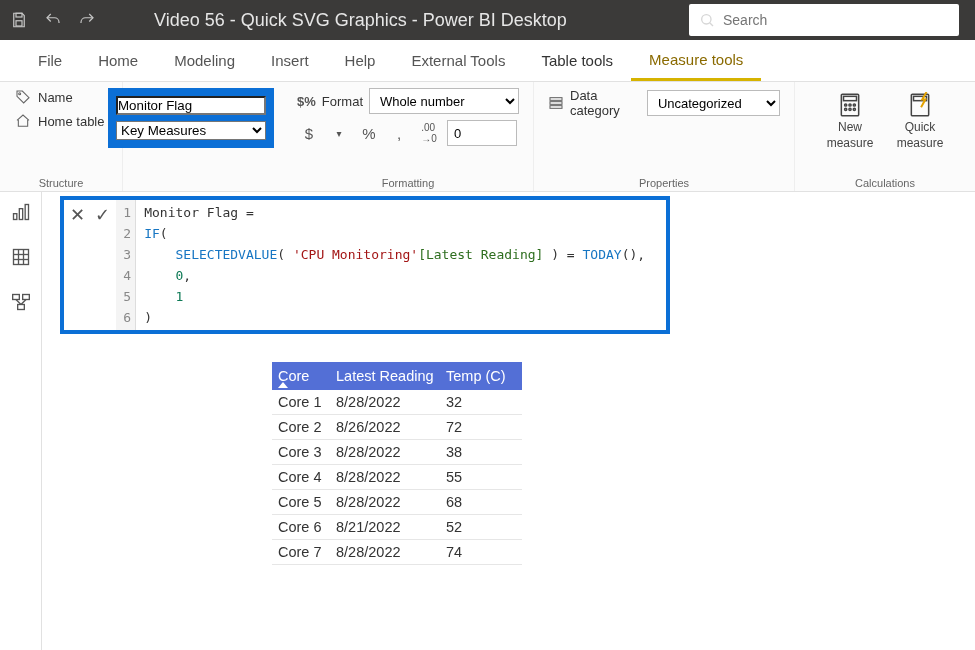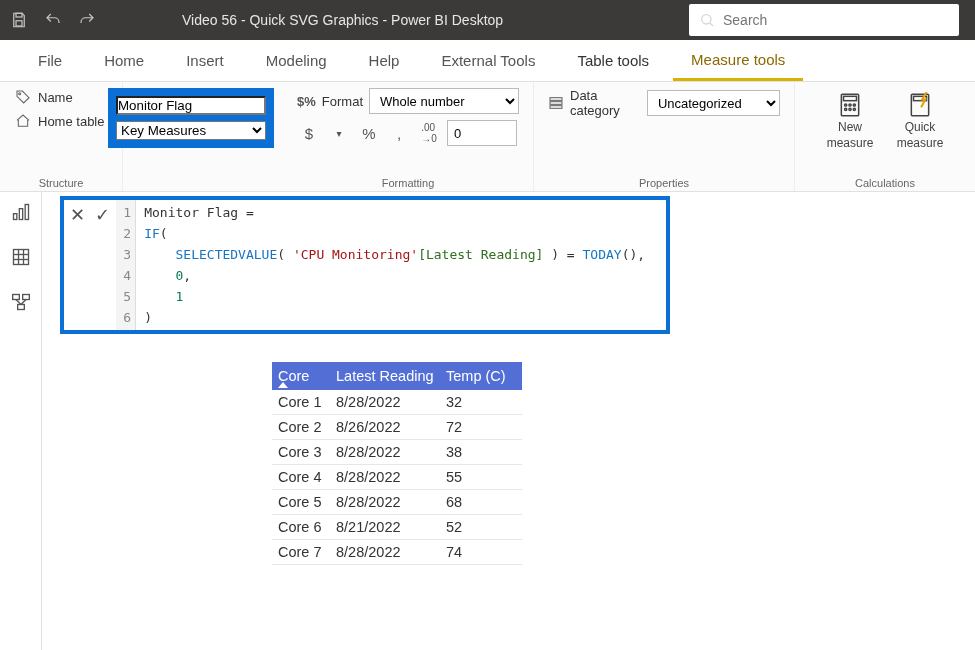--- a/index.html
+++ b/index.html
@@ -24,22 +24,22 @@
     gap: 12px;
   }
   .titlebar .tb-icon {
     width: 22px; height: 22px;
     display: flex; align-items: center; justify-content: center;
     opacity: 0.9;
   }
   .titlebar svg { stroke: #d6d6d6; }
   .app-title {
     flex: 0 0 auto;
-    margin-left: 72px;
-    font-size: 14px;
+    margin-left: 44px;
+    font-size: 18px;
     color: #e6e6e6;
   }
   .title-spacer { flex: 1; }
   .searchbox {
     display: flex;
     align-items: center;
     gap: 8px;
     background: #fff;
     height: 30px;
     border-radius: 2px;
@@ -56,21 +56,20 @@
     width: 200px;
   }
 
   
   .ribbontabs {
     height: 42px;
     border-bottom: 1px solid #e1e1e1;
     display: flex;
     align-items: stretch;
     padding-left: 20px;
-    gap: 6px;
   }
   .ribbontab {
     padding: 0 18px;
     display: flex;
     align-items: center;
     font-size: 15px;
     color: #555;
     cursor: pointer;
   }
   .ribbontab.context { color: #333; }
@@ -245,22 +244,22 @@
         <circle cx="11" cy="11" r="7"></circle>
         <line x1="21" y1="21" x2="16" y2="16"></line>
       </svg>
     <input type="text" placeholder="Search" style="">
   </div>
 </div>
 
 <div class="ribbontabs">
   <div class="ribbontab">File</div>
   <div class="ribbontab">Home</div>
+  <div class="ribbontab">Modeling</div>
   <div class="ribbontab">Insert</div>
-  <div class="ribbontab">Modeling</div>
   <div class="ribbontab">Help</div>
   <div class="ribbontab">External Tools</div>
   <div class="ribbontab context">Table tools</div>
   <div class="ribbontab active-context">Measure tools</div>
 </div>
 
 <div class="ribbonbody">
 
   <div class="ribgroup">
     <div class="body">

